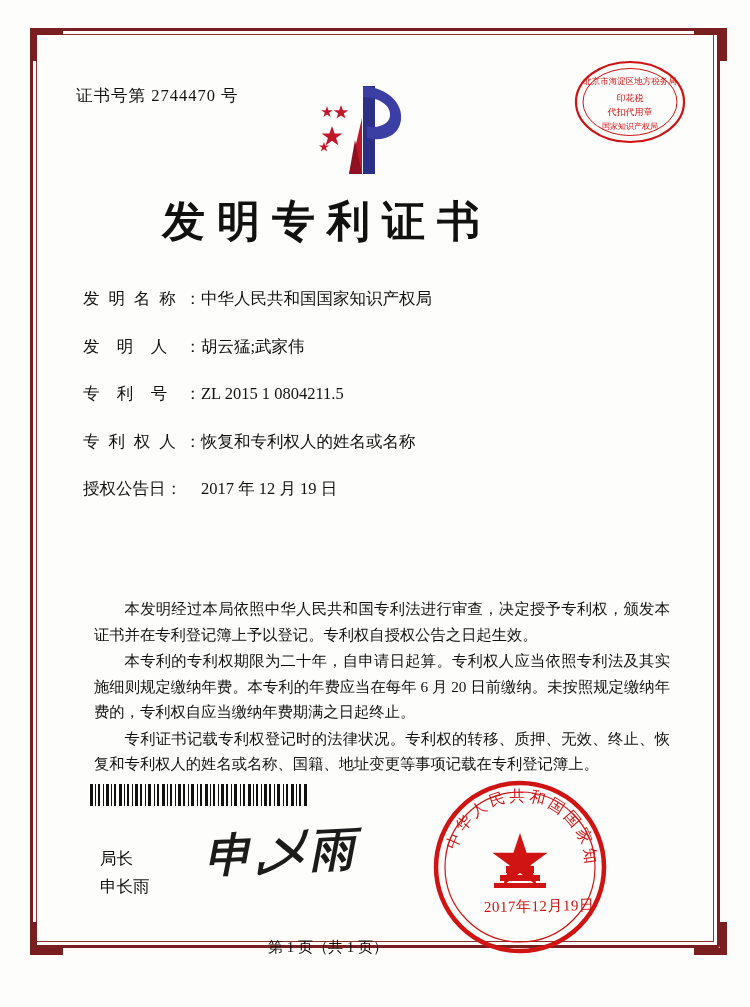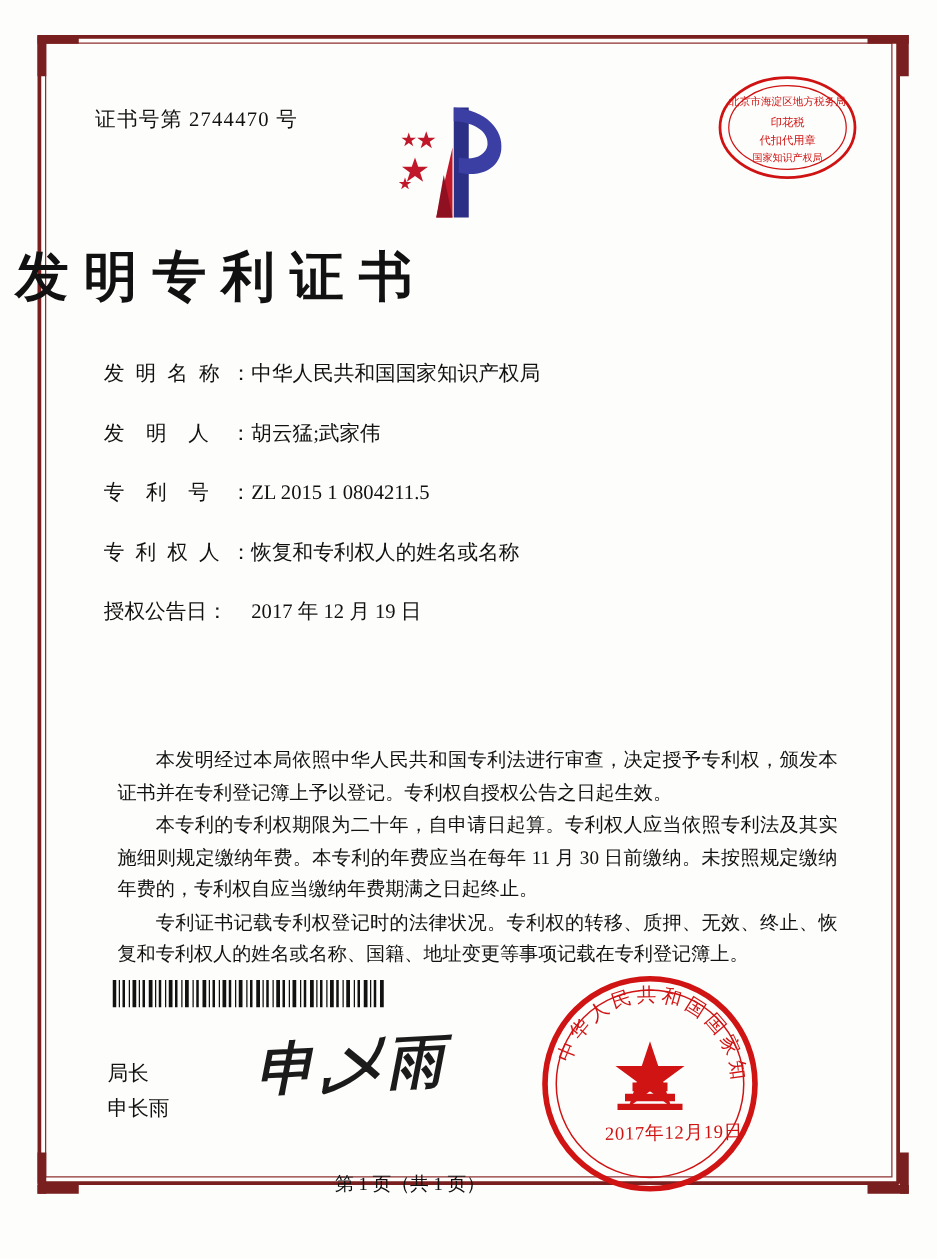--- a/index.html
+++ b/index.html
@@ -71,21 +71,21 @@
     position: absolute;
     left: 571px; top: 58px;
     width: 118px; height: 88px;
   }
 
   
   .doc-title {
     position: absolute;
     left: 0; top: 193px;
     width: 642px;
-    text-align: left;
+    text-align: center;
     font-size: 43px;
     font-weight: bold;
     letter-spacing: 12px;
     text-indent: 12px;
     font-family: "DejaVu Serif", "Liberation Serif", serif;
     color: #111;
   }
 
   
   .fields {
@@ -132,21 +132,21 @@
   
   .barcode {
     position: absolute;
     left: 90px; top: 784px;
     width: 218px; height: 22px;
   }
 
   
   .sig-label {
     position: absolute;
-    left: 86px; top: 845px;
+    left: 100px; top: 845px;
     font-size: 16.5px;
     line-height: 28px;
     color: #111;
   }
   .sig-hand {
     position: absolute;
     left: 205px; top: 822px;
     font-size: 46px;
     font-family: "DejaVu Serif", serif;
     font-style: italic;
@@ -261,21 +261,21 @@
       <div class="field-value">恢复和专利权人的姓名或名称</div>
     </div>
     <div class="field-row">
       <div class="field-label">授权公告日：</div>
       <div class="field-value">2017 年 12 月 19 日</div>
     </div>
   </div>
 
   <div class="body-text">
     <p>本发明经过本局依照中华人民共和国专利法进行审查，决定授予专利权，颁发本证书并在专利登记簿上予以登记。专利权自授权公告之日起生效。</p>
-    <p>本专利的专利权期限为二十年，自申请日起算。专利权人应当依照专利法及其实施细则规定缴纳年费。本专利的年费应当在每年 11 月 30 日前缴纳。未按照规定缴纳年费的，专利权自应当缴纳年费期满之日起终止。</p>
+    <p>本专利的专利权期限为二十年，自申请日起算。专利权人应当依照专利法及其实施细则规定缴纳年费。本专利的年费应当在每年 6 月 20 日前缴纳。未按照规定缴纳年费的，专利权自应当缴纳年费期满之日起终止。</p>
     <p>专利证书记载专利权登记时的法律状况。专利权的转移、质押、无效、终止、恢复和专利权人的姓名或名称、国籍、地址变更等事项记载在专利登记簿上。</p>
   </div>
 
   <svg class="barcode" viewBox="0 0 218 22" preserveAspectRatio="none">
     <g fill="#111">
       <rect x="0" y="0" width="3" height="22"></rect>
         <rect x="5" y="0" width="1" height="22"></rect>
       <rect x="8" y="0" width="2" height="22"></rect>
         <rect x="13" y="0" width="1" height="22"></rect>
       <rect x="16" y="0" width="3" height="22"></rect>

